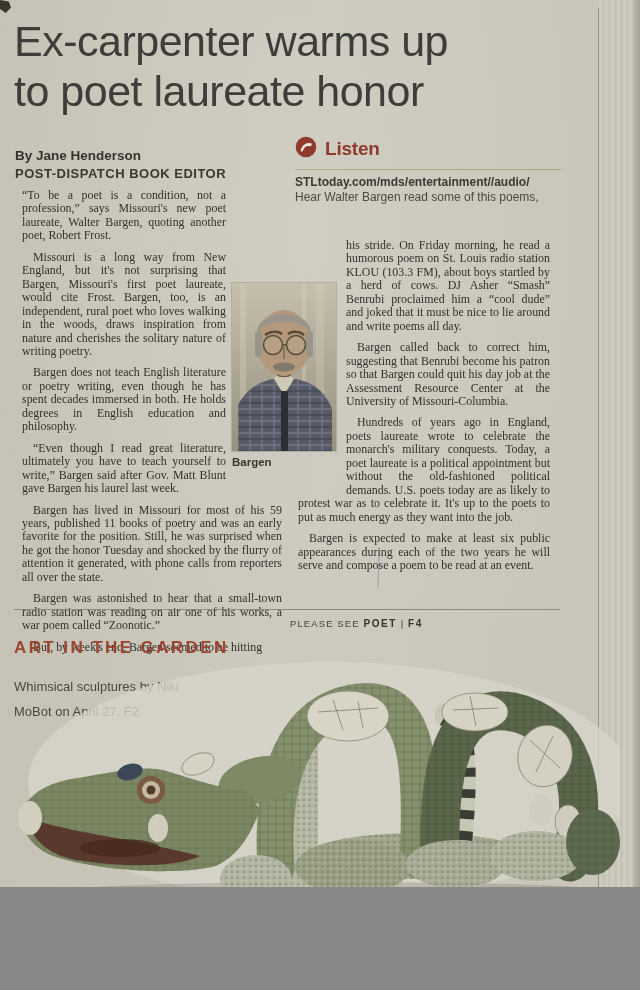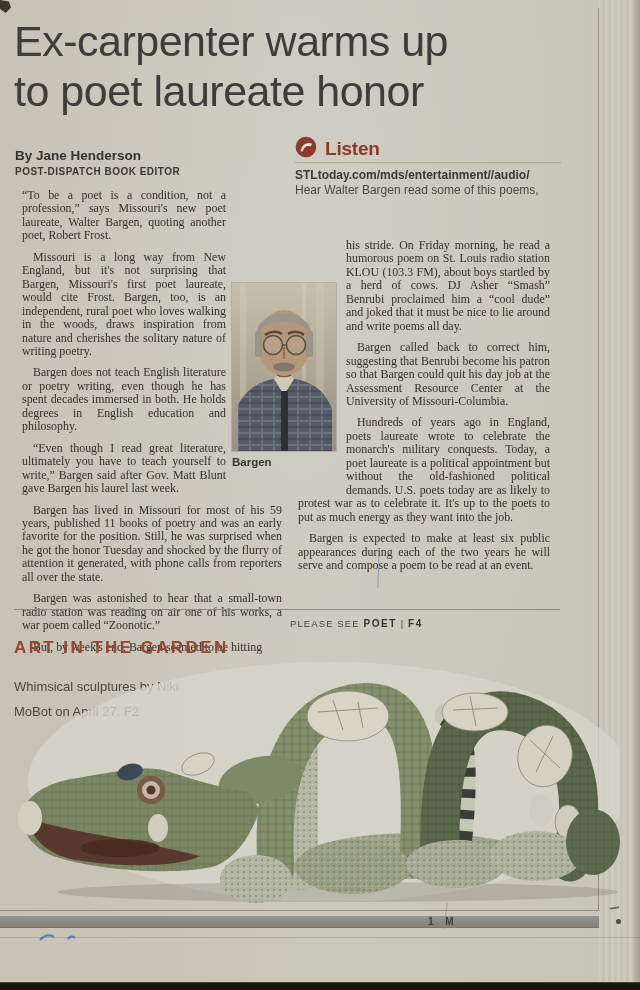--- a/index.html
+++ b/index.html
@@ -1,39 +1,39 @@
 <!DOCTYPE html>
 <html><head>
 <meta charset="utf-8">
 <style>
   html,body{margin:0;padding:0;background:#888;}
-  .page{position:relative;width:640px;height:990px;overflow:hidden;
+  .page{position:relative;width:640px;height:887px;overflow:hidden;
     font-family:"Liberation Sans",sans-serif;
     background:
       radial-gradient(ellipse at 45% 25%, rgba(255,255,255,.10), transparent 65%),
       linear-gradient(90deg,#c6c3b6 0%, #cbc8bc 50%, #c8c5b9 100%);
     color:#33302a;}
   .abs{position:absolute;}
   
   .right-margin{left:599px;top:0;width:34px;height:990px;
     background:repeating-linear-gradient(90deg,#cfccc1 0 3px,#c5c2b6 3px 6px);opacity:.85;}
   .page-edge{left:633px;top:0;width:7px;height:990px;
     background:linear-gradient(90deg,#bcb9ad,#a39f94);}
   .col-rule{left:598px;top:8px;width:1px;height:901px;background:rgba(120,114,102,.65);}
   .corner-mark{left:0;top:0;width:11px;height:13px;background:#3a362c;
     clip-path:polygon(0 0,80% 12%,100% 58%,52% 100%,0 70%);}
   
   .headline{left:14px;top:16px;width:600px;font-size:43px;line-height:50px;
     letter-spacing:-.5px;color:#3e3d39;font-weight:400;}
   .byline{left:15px;top:148px;}
   .byline-name{font-size:13.5px;font-weight:bold;color:#35332e;}
-  .byline-title{font-size:10px;font-weight:bold;letter-spacing:.5px;color:#3a382f;margin-top:3px;}
+  .byline-title{font-size:13px;font-weight:bold;letter-spacing:.5px;color:#3a382f;margin-top:3px;}
   
   .listen{left:295px;top:136px;width:266px;}
-  .listen-head{display:flex;align-items:center;gap:8px;padding-bottom:0;
+  .listen-head{display:flex;align-items:center;gap:8px;padding-bottom:7px;
     border-bottom:1px solid rgba(148,136,76,.5);}
   .listen-label{font-size:19px;font-weight:bold;color:#8e3a2c;letter-spacing:-.2px;}
   .listen-url{margin-top:5px;font-size:12px;font-weight:bold;color:#3b3931;}
   .listen-desc{font-size:12px;line-height:15.5px;color:#4c493f;margin-top:1px;}
   
   .col{position:absolute;font-family:"Liberation Serif",serif;font-size:11.9px;
     line-height:13.45px;color:#33302a;text-align:justify;}
   .col p{margin:8px;text-indent:11px;}
   .col p:nth-of-type(1){text-indent:0;}
   .col-left{left:14px;top:181px;width:276px;height:402px;}

